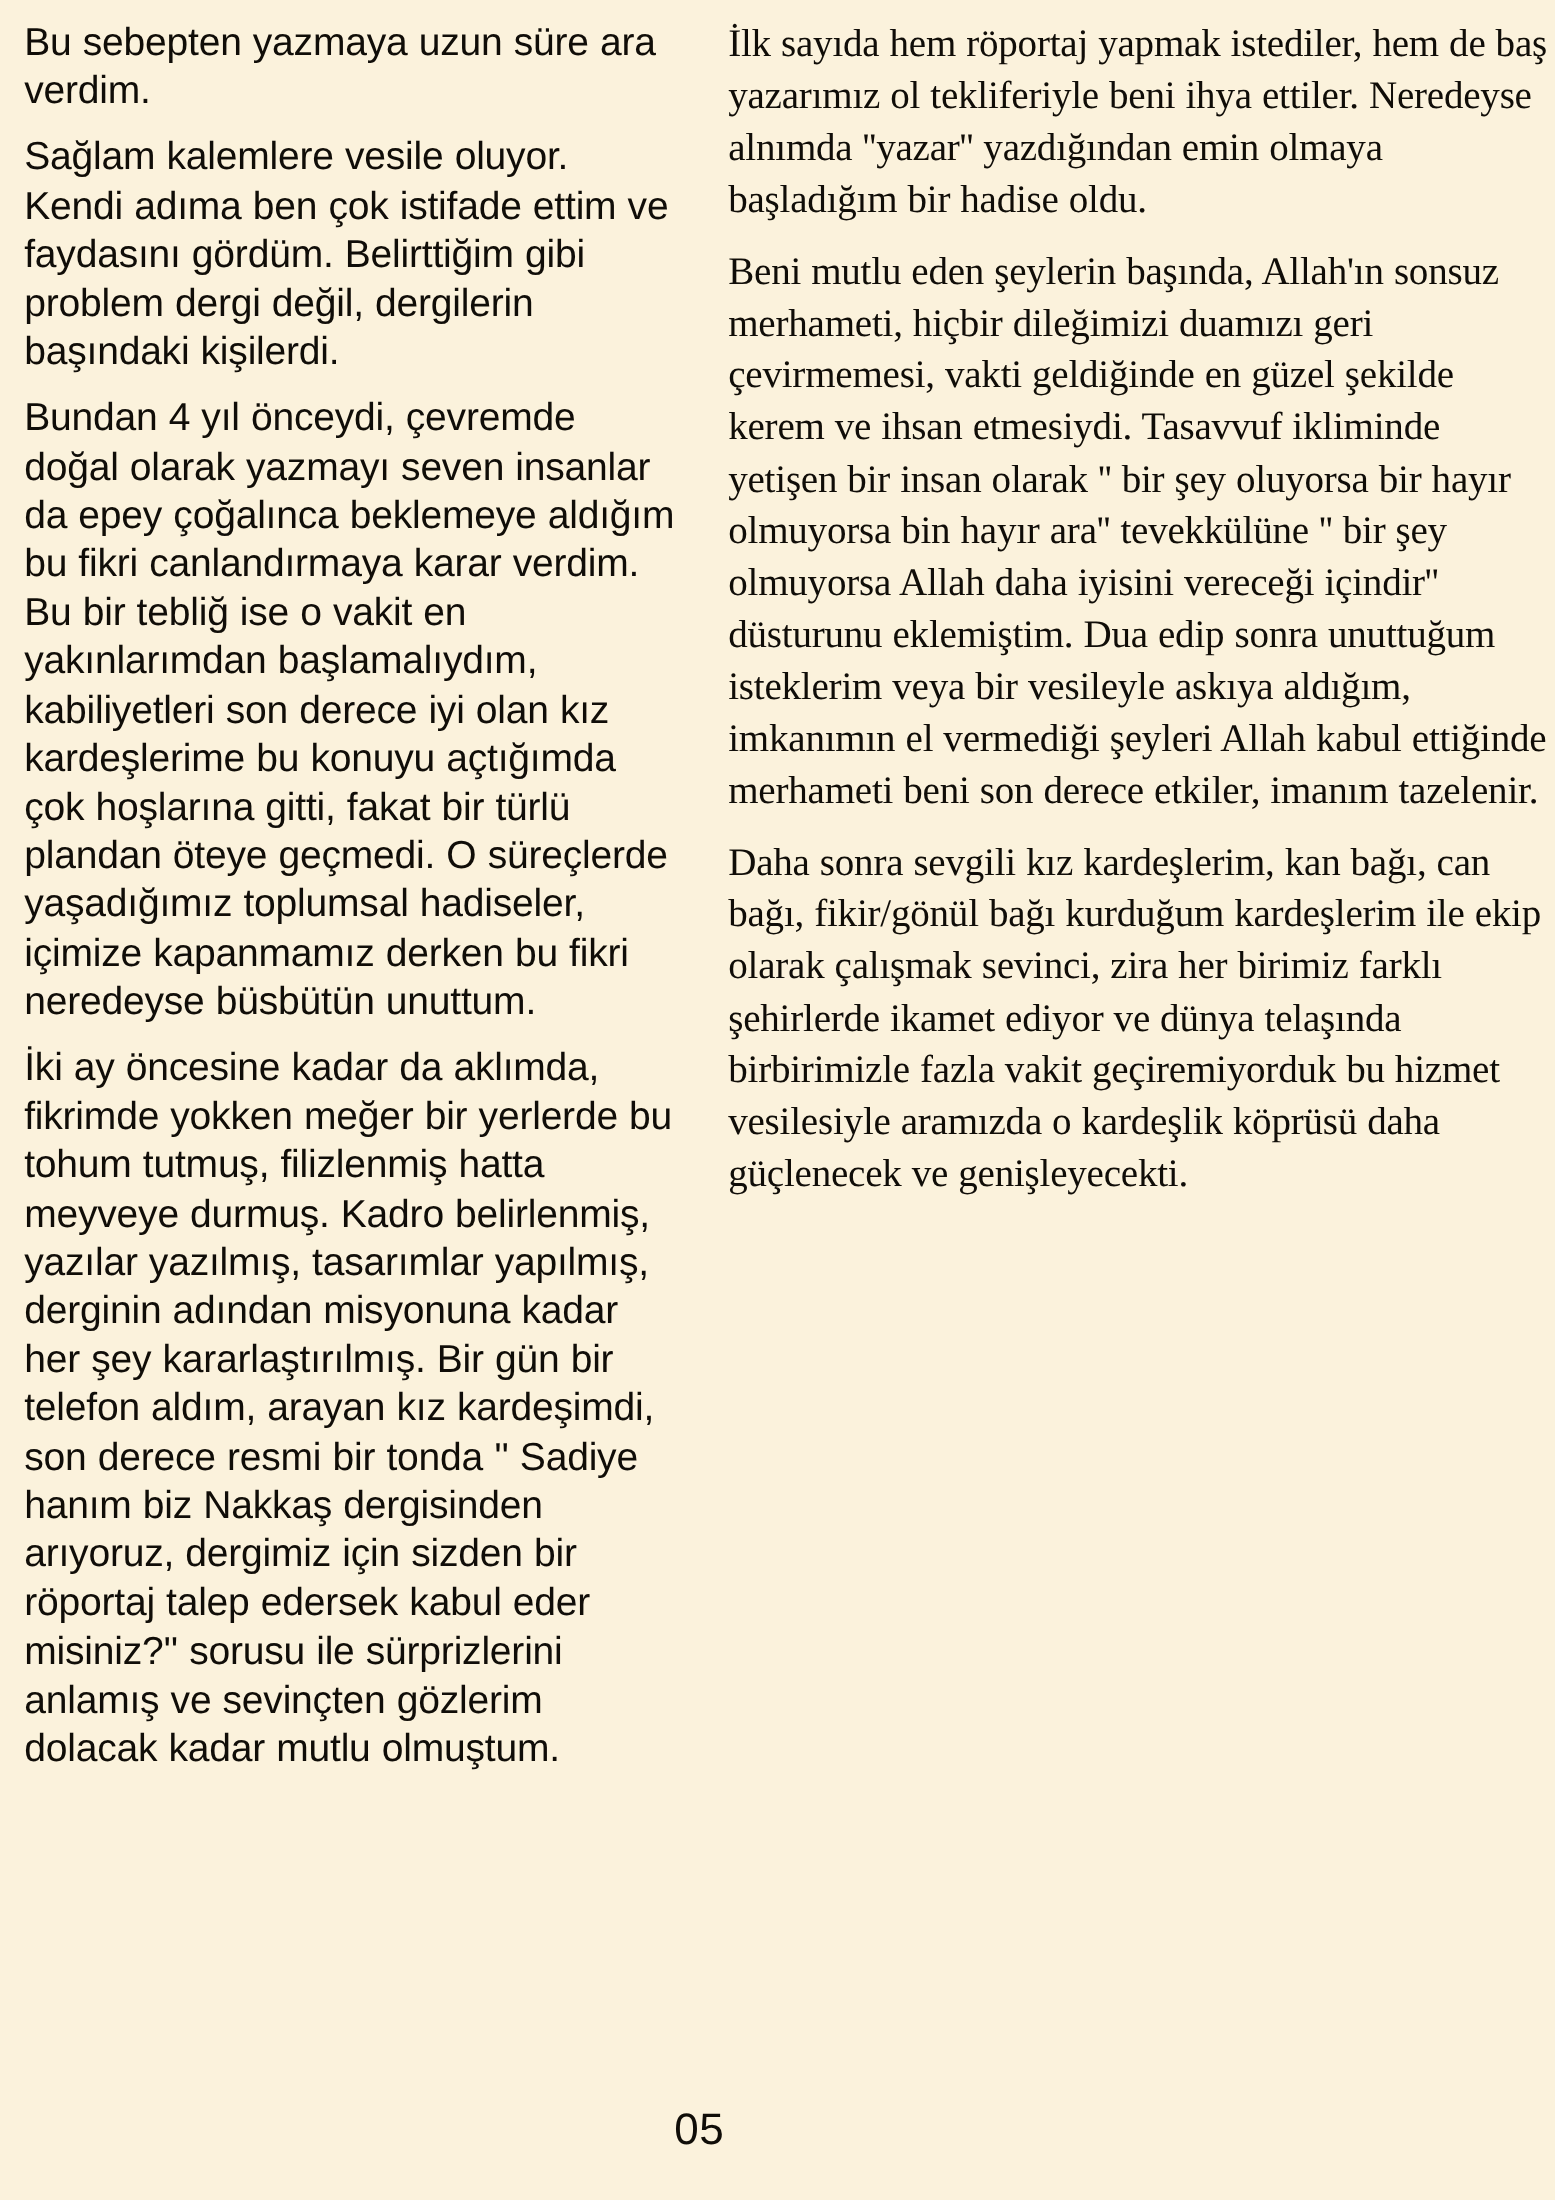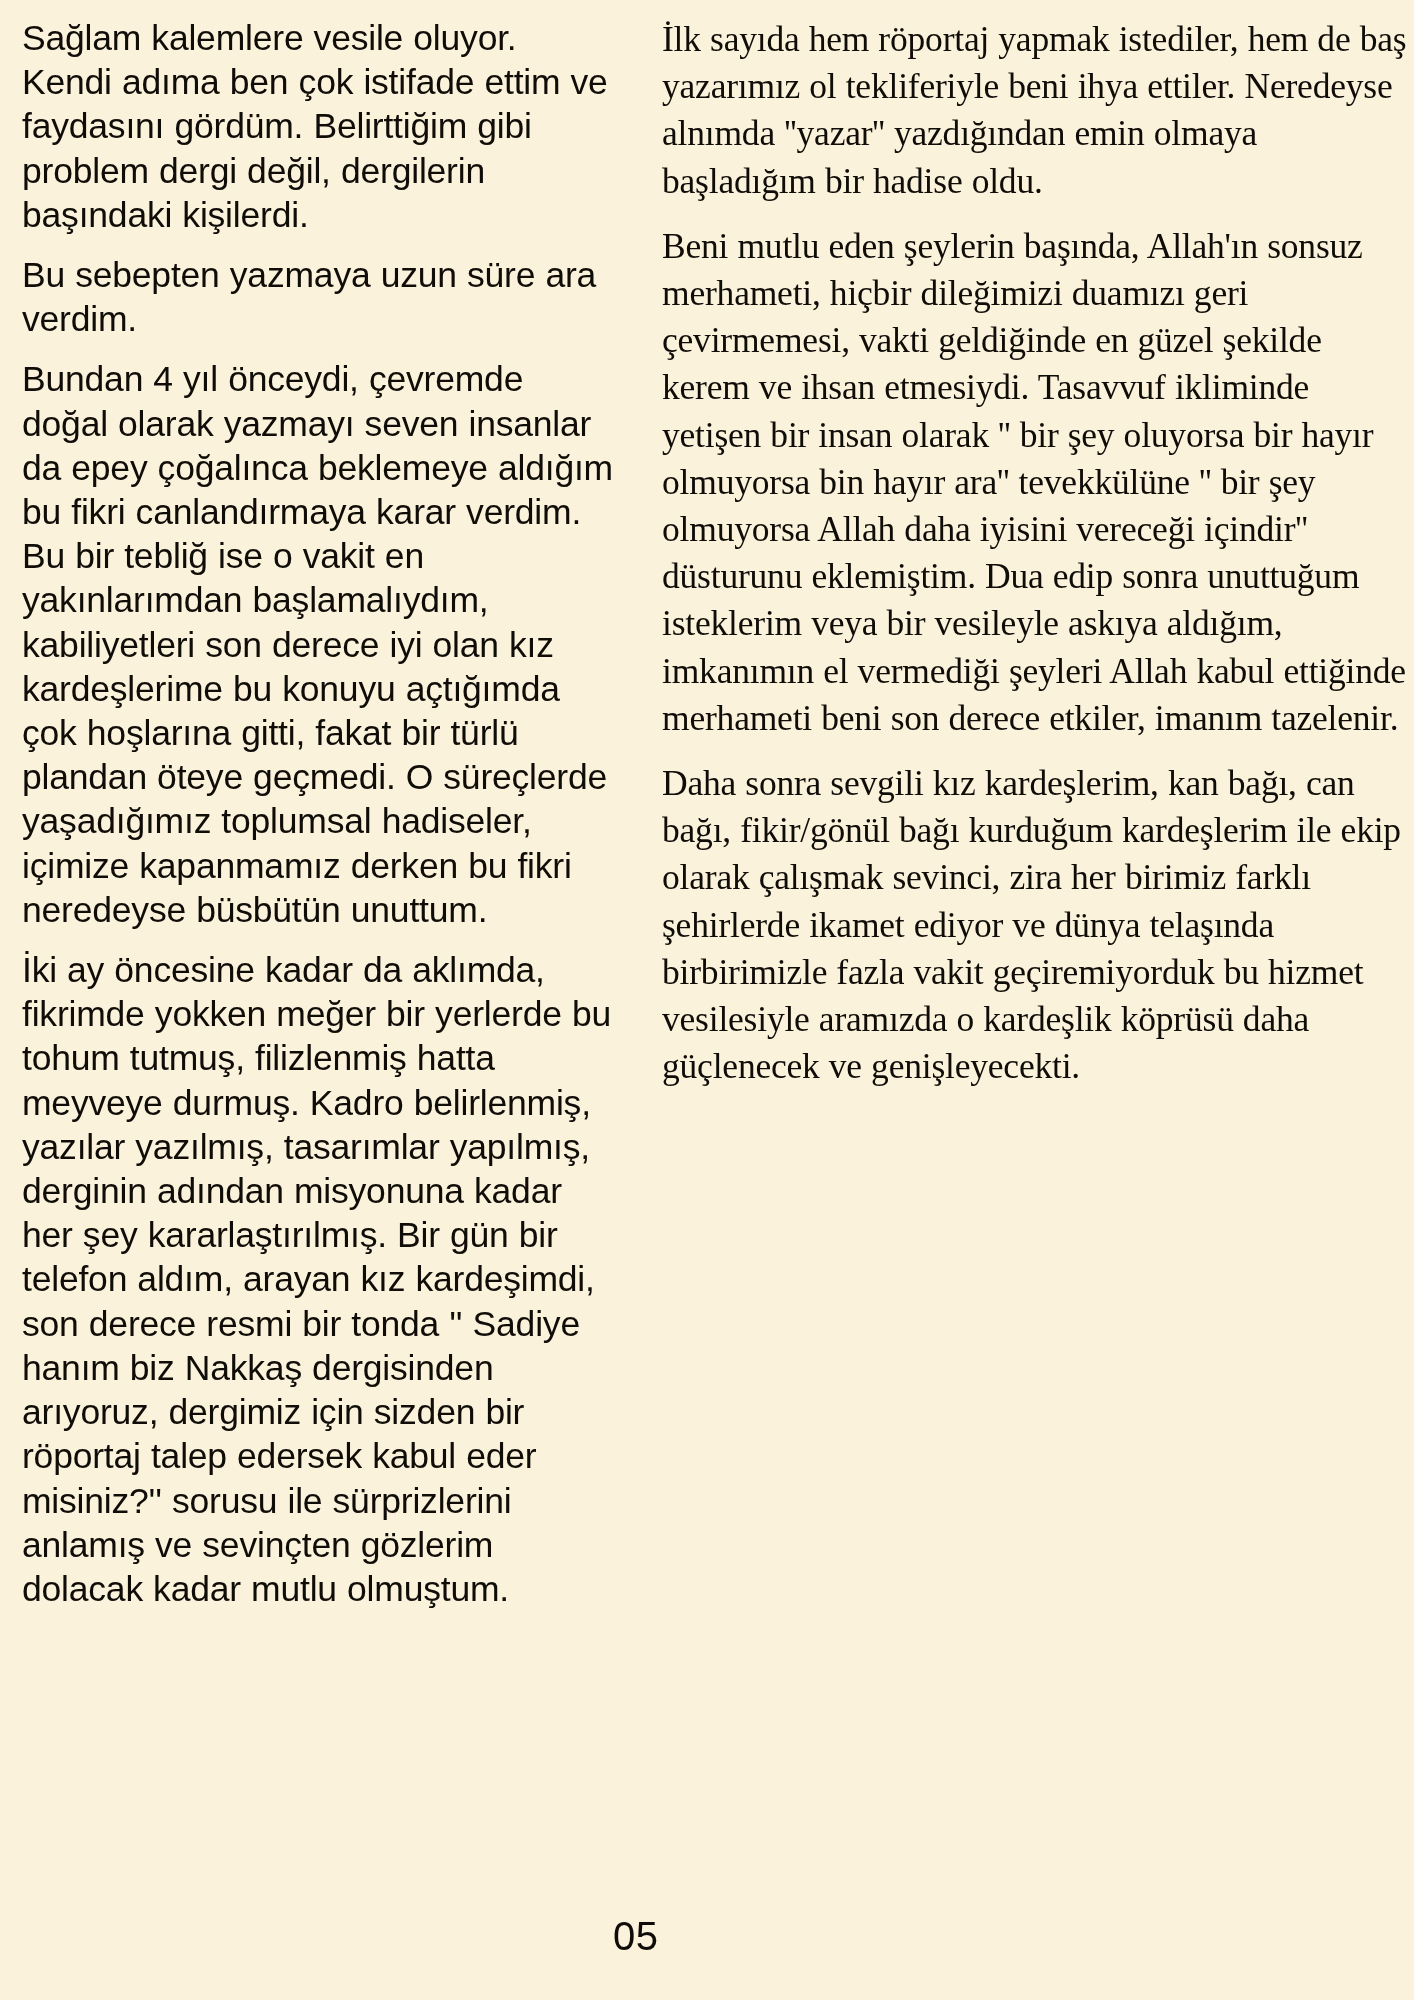--- a/index.html
+++ b/index.html
@@ -80,22 +80,22 @@
   }
 </style>
 </head>
 <body>
 
 <div class="page">
 
   <div class="columns">
 
     <div class="column column-left">
+      <p class="para">Bu sebepten yazmaya uzun süre ara verdim.</p>
       <p class="para">Sağlam kalemlere vesile oluyor. Kendi adıma ben çok istifade ettim ve faydasını gördüm. Belirttiğim gibi problem dergi değil, dergilerin başındaki kişilerdi.</p>
-      <p class="para">Bu sebepten yazmaya uzun süre ara verdim.</p>
       <p class="para">Bundan 4 yıl önceydi, çevremde doğal olarak yazmayı seven insanlar da epey çoğalınca beklemeye aldığım bu fikri canlandırmaya karar verdim. Bu bir tebliğ ise o vakit en yakınlarımdan başlamalıydım, kabiliyetleri son derece iyi olan kız kardeşlerime bu konuyu açtığımda çok hoşlarına gitti, fakat bir türlü plandan öteye geçmedi. O süreçlerde yaşadığımız toplumsal hadiseler, içimize kapanmamız derken bu fikri neredeyse büsbütün unuttum.</p>
       <p class="para">İki ay öncesine kadar da aklımda, fikrimde yokken meğer bir yerlerde bu tohum tutmuş, filizlenmiş hatta meyveye durmuş. Kadro belirlenmiş, yazılar yazılmış, tasarımlar yapılmış, derginin adından misyonuna kadar her şey kararlaştırılmış. Bir gün bir telefon aldım, arayan kız kardeşimdi, son derece resmi bir tonda '' Sadiye hanım biz Nakkaş dergisinden arıyoruz, dergimiz için sizden bir röportaj talep edersek kabul eder misiniz?'' sorusu ile sürprizlerini anlamış ve sevinçten gözlerim dolacak kadar mutlu olmuştum.</p>
     </div>
 
     <div class="column column-right">
       <p class="para">İlk sayıda hem röportaj yapmak istediler, hem de baş yazarımız ol tekliferiyle beni ihya ettiler. Neredeyse alnımda ''yazar'' yazdığından emin olmaya başladığım bir hadise oldu.</p>
       <p class="para">Beni mutlu eden şeylerin başında, Allah'ın sonsuz merhameti, hiçbir dileğimizi duamızı geri çevirmemesi, vakti geldiğinde en güzel şekilde kerem ve ihsan etmesiydi. Tasavvuf ikliminde yetişen bir insan olarak '' bir şey oluyorsa bir hayır olmuyorsa bin hayır ara'' tevekkülüne '' bir şey olmuyorsa Allah daha iyisini vereceği içindir'' düsturunu eklemiştim. Dua edip sonra unuttuğum isteklerim veya bir vesileyle askıya aldığım, imkanımın el vermediği şeyleri Allah kabul ettiğinde merhameti beni son derece etkiler, imanım tazelenir.</p>
       <p class="para">Daha sonra sevgili kız kardeşlerim, kan bağı, can bağı, fikir/gönül bağı kurduğum kardeşlerim ile ekip olarak çalışmak sevinci, zira her birimiz farklı şehirlerde ikamet ediyor ve dünya telaşında birbirimizle fazla vakit geçiremiyorduk bu hizmet vesilesiyle aramızda o kardeşlik köprüsü daha güçlenecek ve genişleyecekti.</p>
     </div>
 

